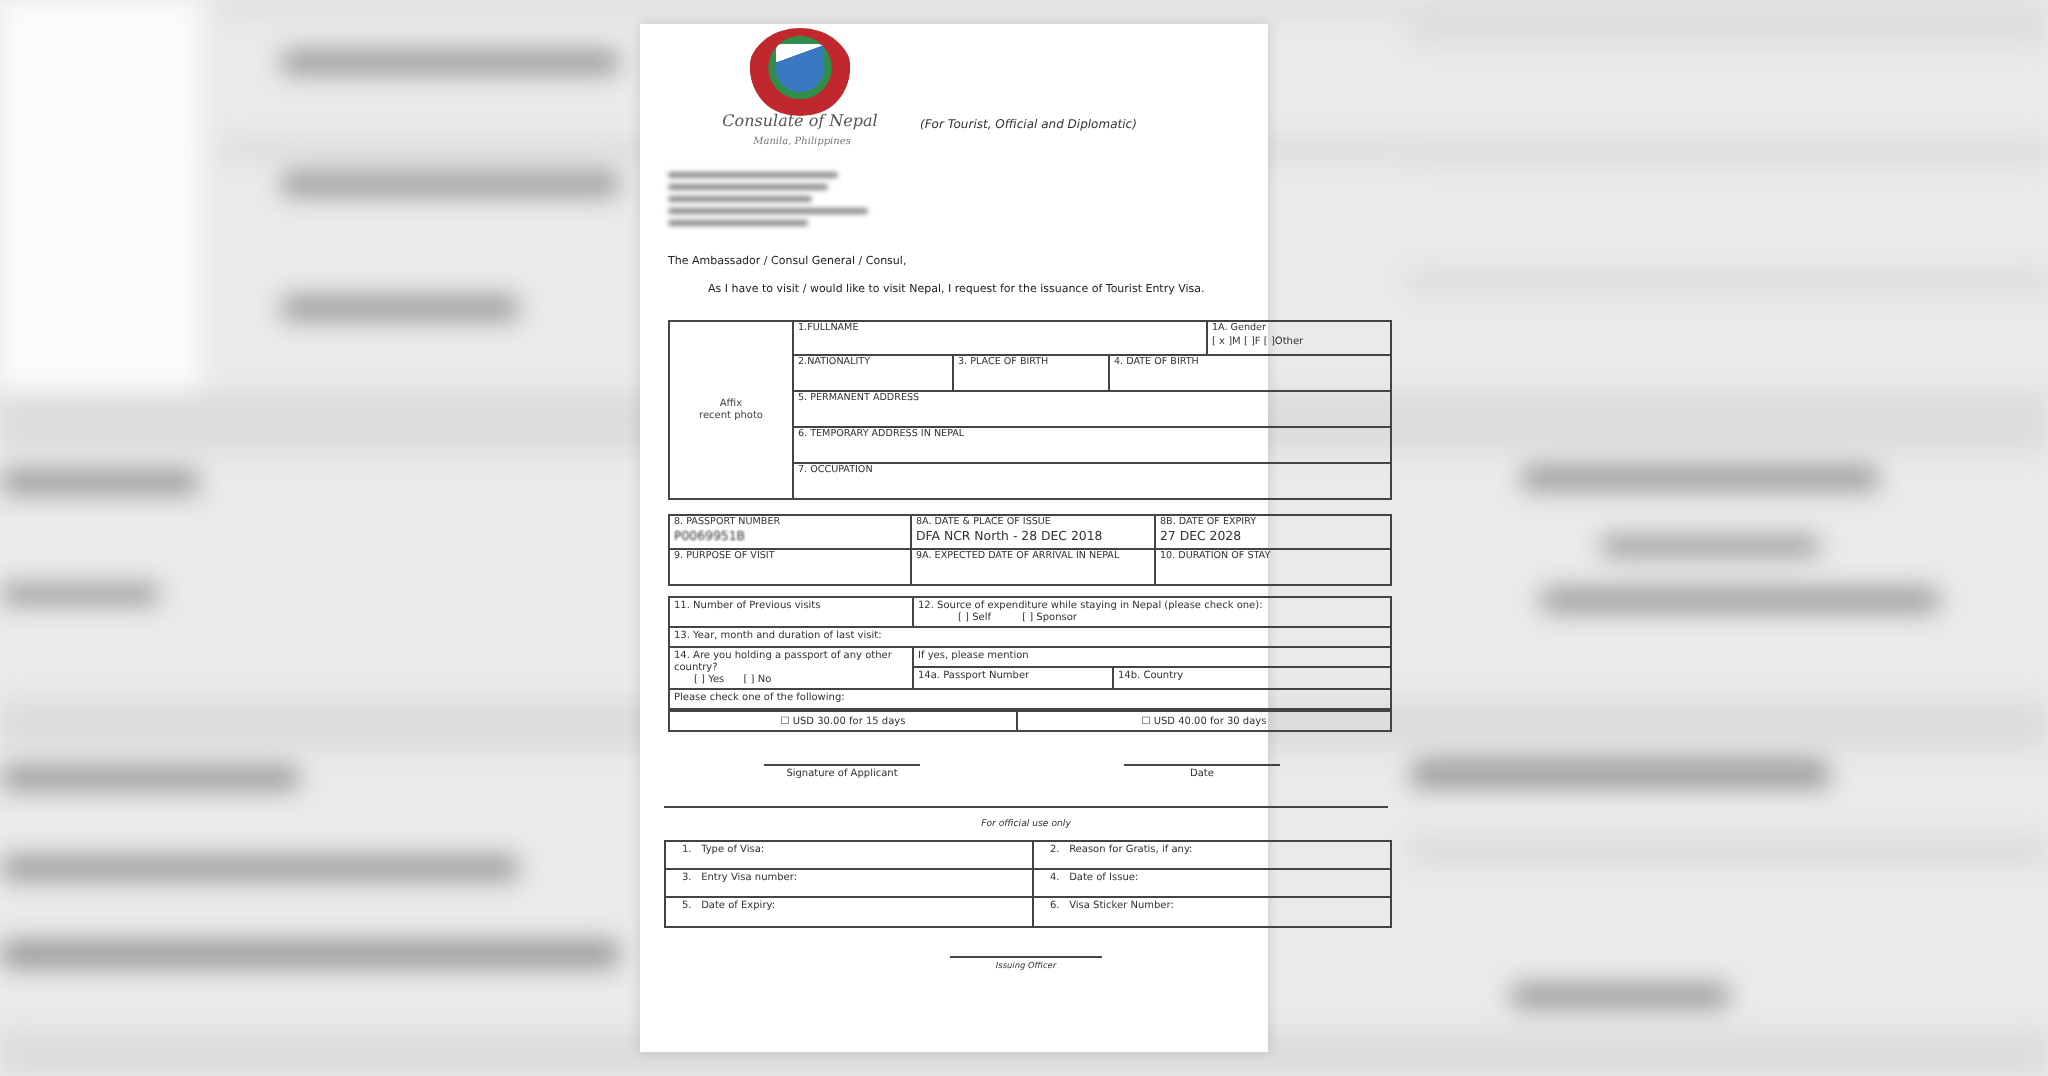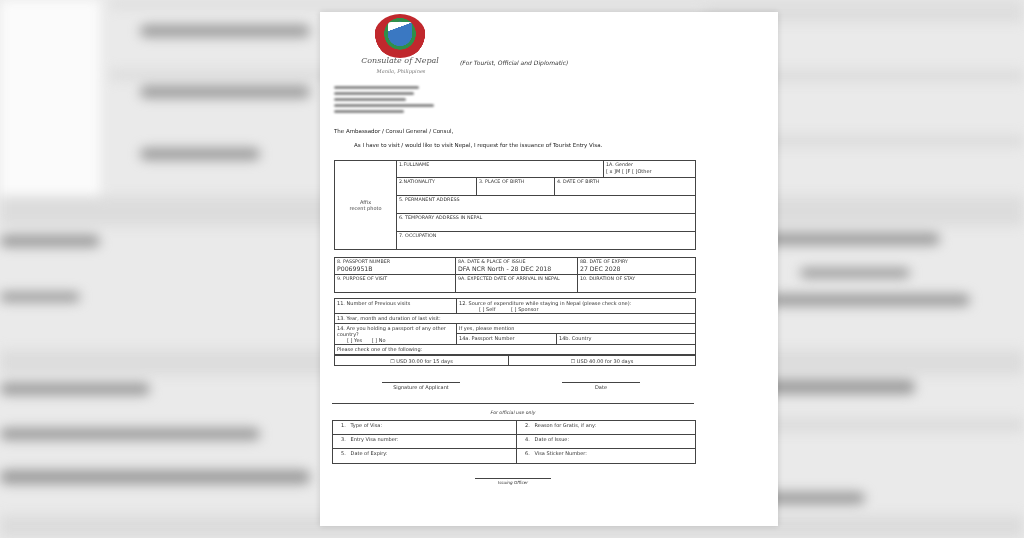--- a/index.html
+++ b/index.html
@@ -6,21 +6,21 @@
   html, body { width: 1024px; height: 538px; overflow: hidden; background: #eaeaea; }
   body { position: relative; font-family: "DejaVu Sans", sans-serif; color: #222; }
 
   
   .bg { position: absolute; inset: 0; filter: blur(6px); overflow: hidden; }
   .bg-band { position: absolute; left: 0; right: 0; background: #dcdcdc; }
   .bg-white { position: absolute; background: #fbfbfb; }
   .bg-line { position: absolute; background: #9a9a9a; border-radius: 6px; }
 
   
-  .doc { position: absolute; left: 320px; top: 12px; width: 458px; height: 514px; background: #fff;
+  .doc { position: absolute; left: 320px; top: 12px; width: 314px; height: 514px; background: #fff;
          box-shadow: 0 0 6px rgba(0,0,0,0.15); }
 
   .seal { position: absolute; left: 50px; top: 0px; width: 60px; height: 46px; }
   .seal-outer { position: absolute; left: 4px; top: 2px; width: 52px; height: 44px; border-radius: 50%;
                 background: radial-gradient(circle at 50% 45%, #3a78c2 0 34%, #2f8f4a 35% 44%, #c0282d 45% 70%, transparent 71%); }
   .seal-mtn { position: absolute; left: 18px; top: 10px; width: 24px; height: 14px;
               background: linear-gradient(160deg, #fff 0 40%, #3a78c2 41%); border-radius: 3px; }
   .consulate { position: absolute; left: 40px; top: 44px; font-family: "DejaVu Serif", serif; font-style: italic;
                font-size: 8px; color: #555; width: 80px; text-align: center; }
   .consulate-sub { position: absolute; left: 46px; top: 56px; font-family: "DejaVu Serif", serif; font-style: italic;

